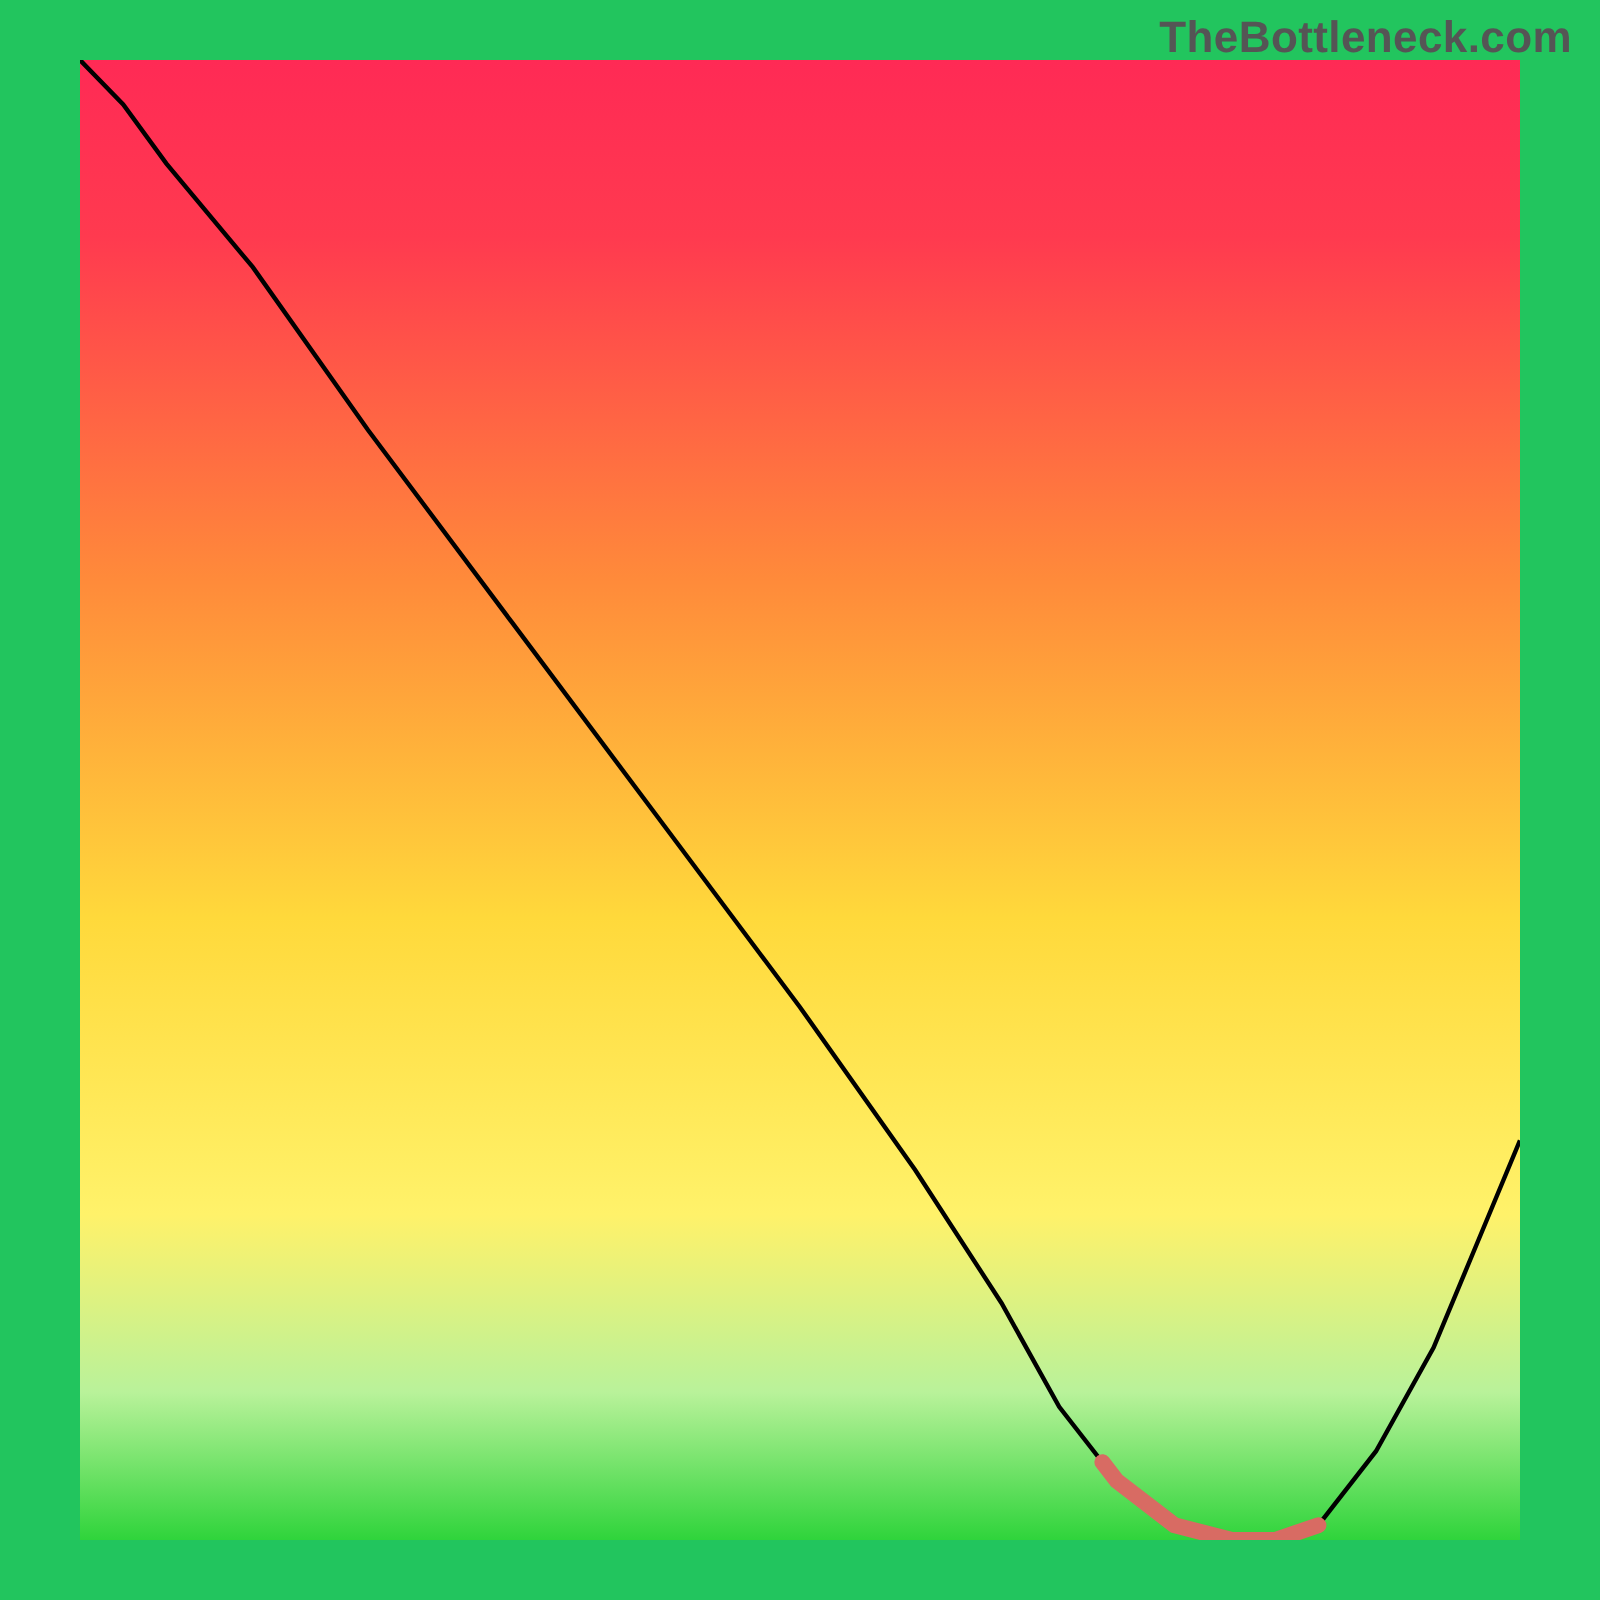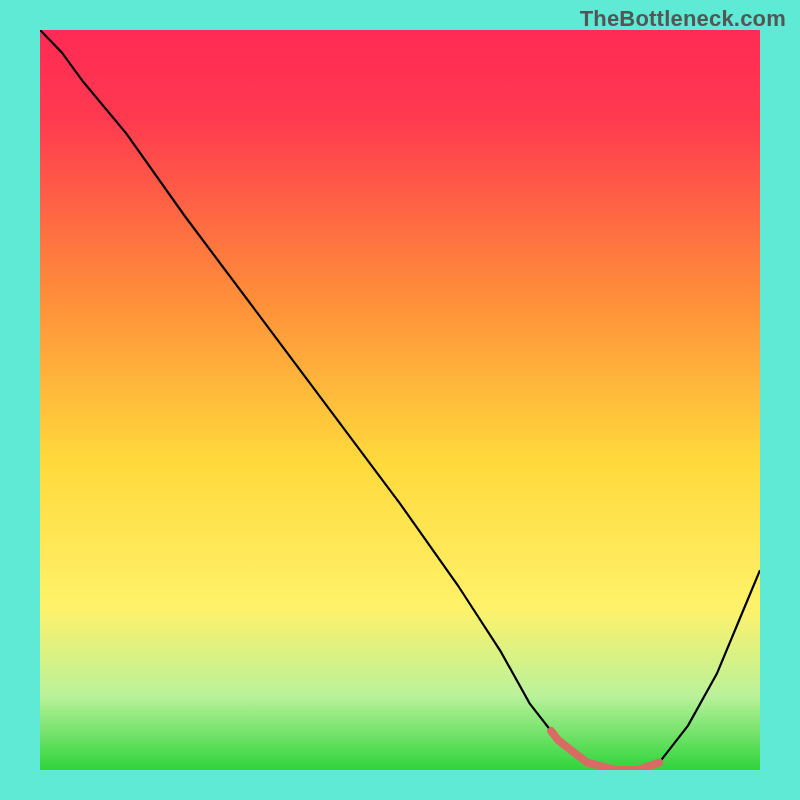--- a/index.html
+++ b/index.html
@@ -8,21 +8,21 @@
     width: 800px;
     height: 800px;
     background: #000;
     font-family: Arial, Helvetica, sans-serif;
     overflow: hidden;
   }
   .frame {
     position: relative;
     width: 800px;
     height: 800px;
-    background: #5eead4;
+    background: #22c55e;
   }
   .watermark {
     position: absolute;
     top: 6px;
     right: 14px;
     color: #555;
     font-size: 22px;
     font-weight: 600;
     letter-spacing: 0.2px;
     user-select: none;

